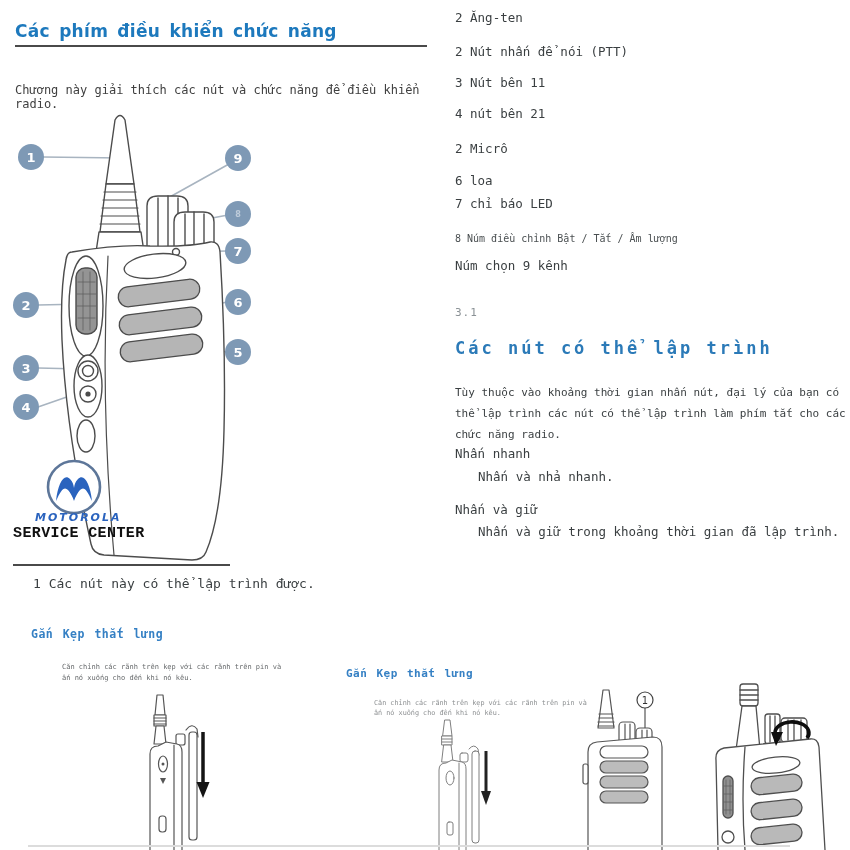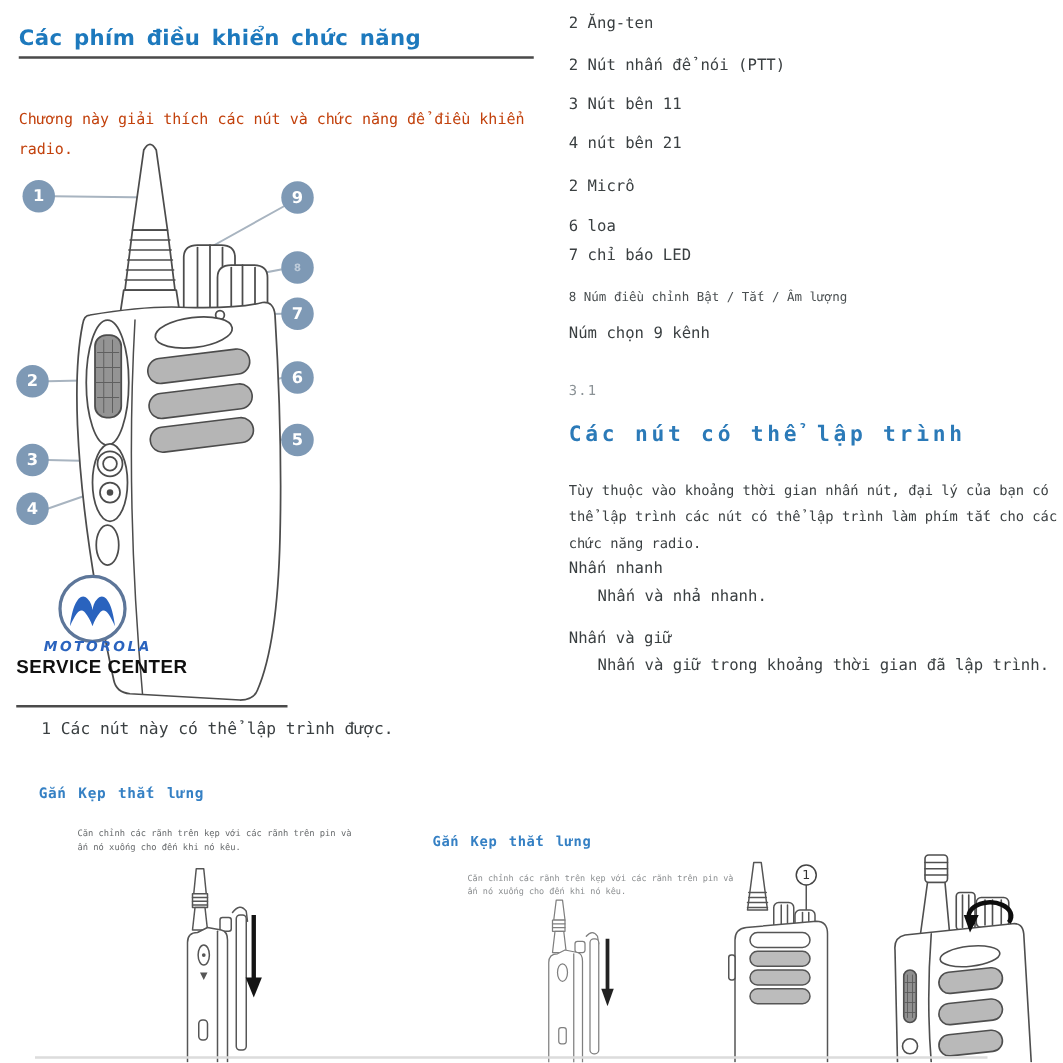--- a/index.html
+++ b/index.html
@@ -3,29 +3,29 @@
 <meta charset="utf-8">
 <style>
   html,body{margin:0;padding:0;background:#fff;}
   .page{position:relative;width:850px;height:850px;background:#ffffff;overflow:hidden;
         font-family:"DejaVu Sans Mono","Liberation Mono",monospace;color:#3a3f41;}
   .abs{position:absolute;}
   
   .title{left:15px;top:10px;width:420px;font-family:"DejaVu Sans","Liberation Sans",sans-serif;
          font-weight:700;font-size:17px;color:#1d79bd;letter-spacing:.3px;word-spacing:3px;}
   .title-rule{left:15px;top:45px;width:412px;height:2px;background:#4a4a4a;}
-  .intro{left:15px;top:71px;width:424px;font-size:12px;line-height:24px;color:#c2410c;}
+  .intro{left:15px;top:71px;width:424px;font-size:12px;line-height:14px;color:#404040;}
   .radio-svg{left:0;top:100px;}
   .callout{position:absolute;width:26px;height:26px;border-radius:50%;background:#7e99b5;color:#fff;
            display:flex;align-items:center;justify-content:center;
            font-family:"DejaVu Sans","Liberation Sans",sans-serif;font-weight:700;font-size:13px;}
   .callout.faint span{opacity:.5;font-size:8px;}
   .logo-word{left:35px;top:511px;font-family:"DejaVu Sans","Liberation Sans",sans-serif;
              font-style:italic;font-weight:700;font-size:11px;letter-spacing:2px;color:#2a63be;}
-  .logo-sub{left:13px;top:525px;font-family:Liberation Sans, sans-serif;
+  .logo-sub{left:13px;top:525px;font-family:Liberation Mono, monospace;
             font-weight:700;font-size:15px;letter-spacing:.4px;color:#101010;}
   .cap-rule{left:13px;top:564px;width:217px;height:2px;background:#4a4a4a;}
   .caption{left:33px;top:576px;font-size:13px;color:#3a3f41;}
   
   .belt-h{font-weight:700;font-size:11.5px;color:#3580c4;letter-spacing:.5px;word-spacing:2px;}
   .belt-h1{left:31px;top:627px;}
   .belt-b1{left:62px;top:655px;width:226px;font-size:7px;line-height:11px;color:#66696b;}
   .belt-h2{left:346px;top:667px;font-size:11px;}
   .belt-b2{left:374px;top:691px;width:220px;font-size:6.8px;line-height:10px;color:#8c8f91;}
   

